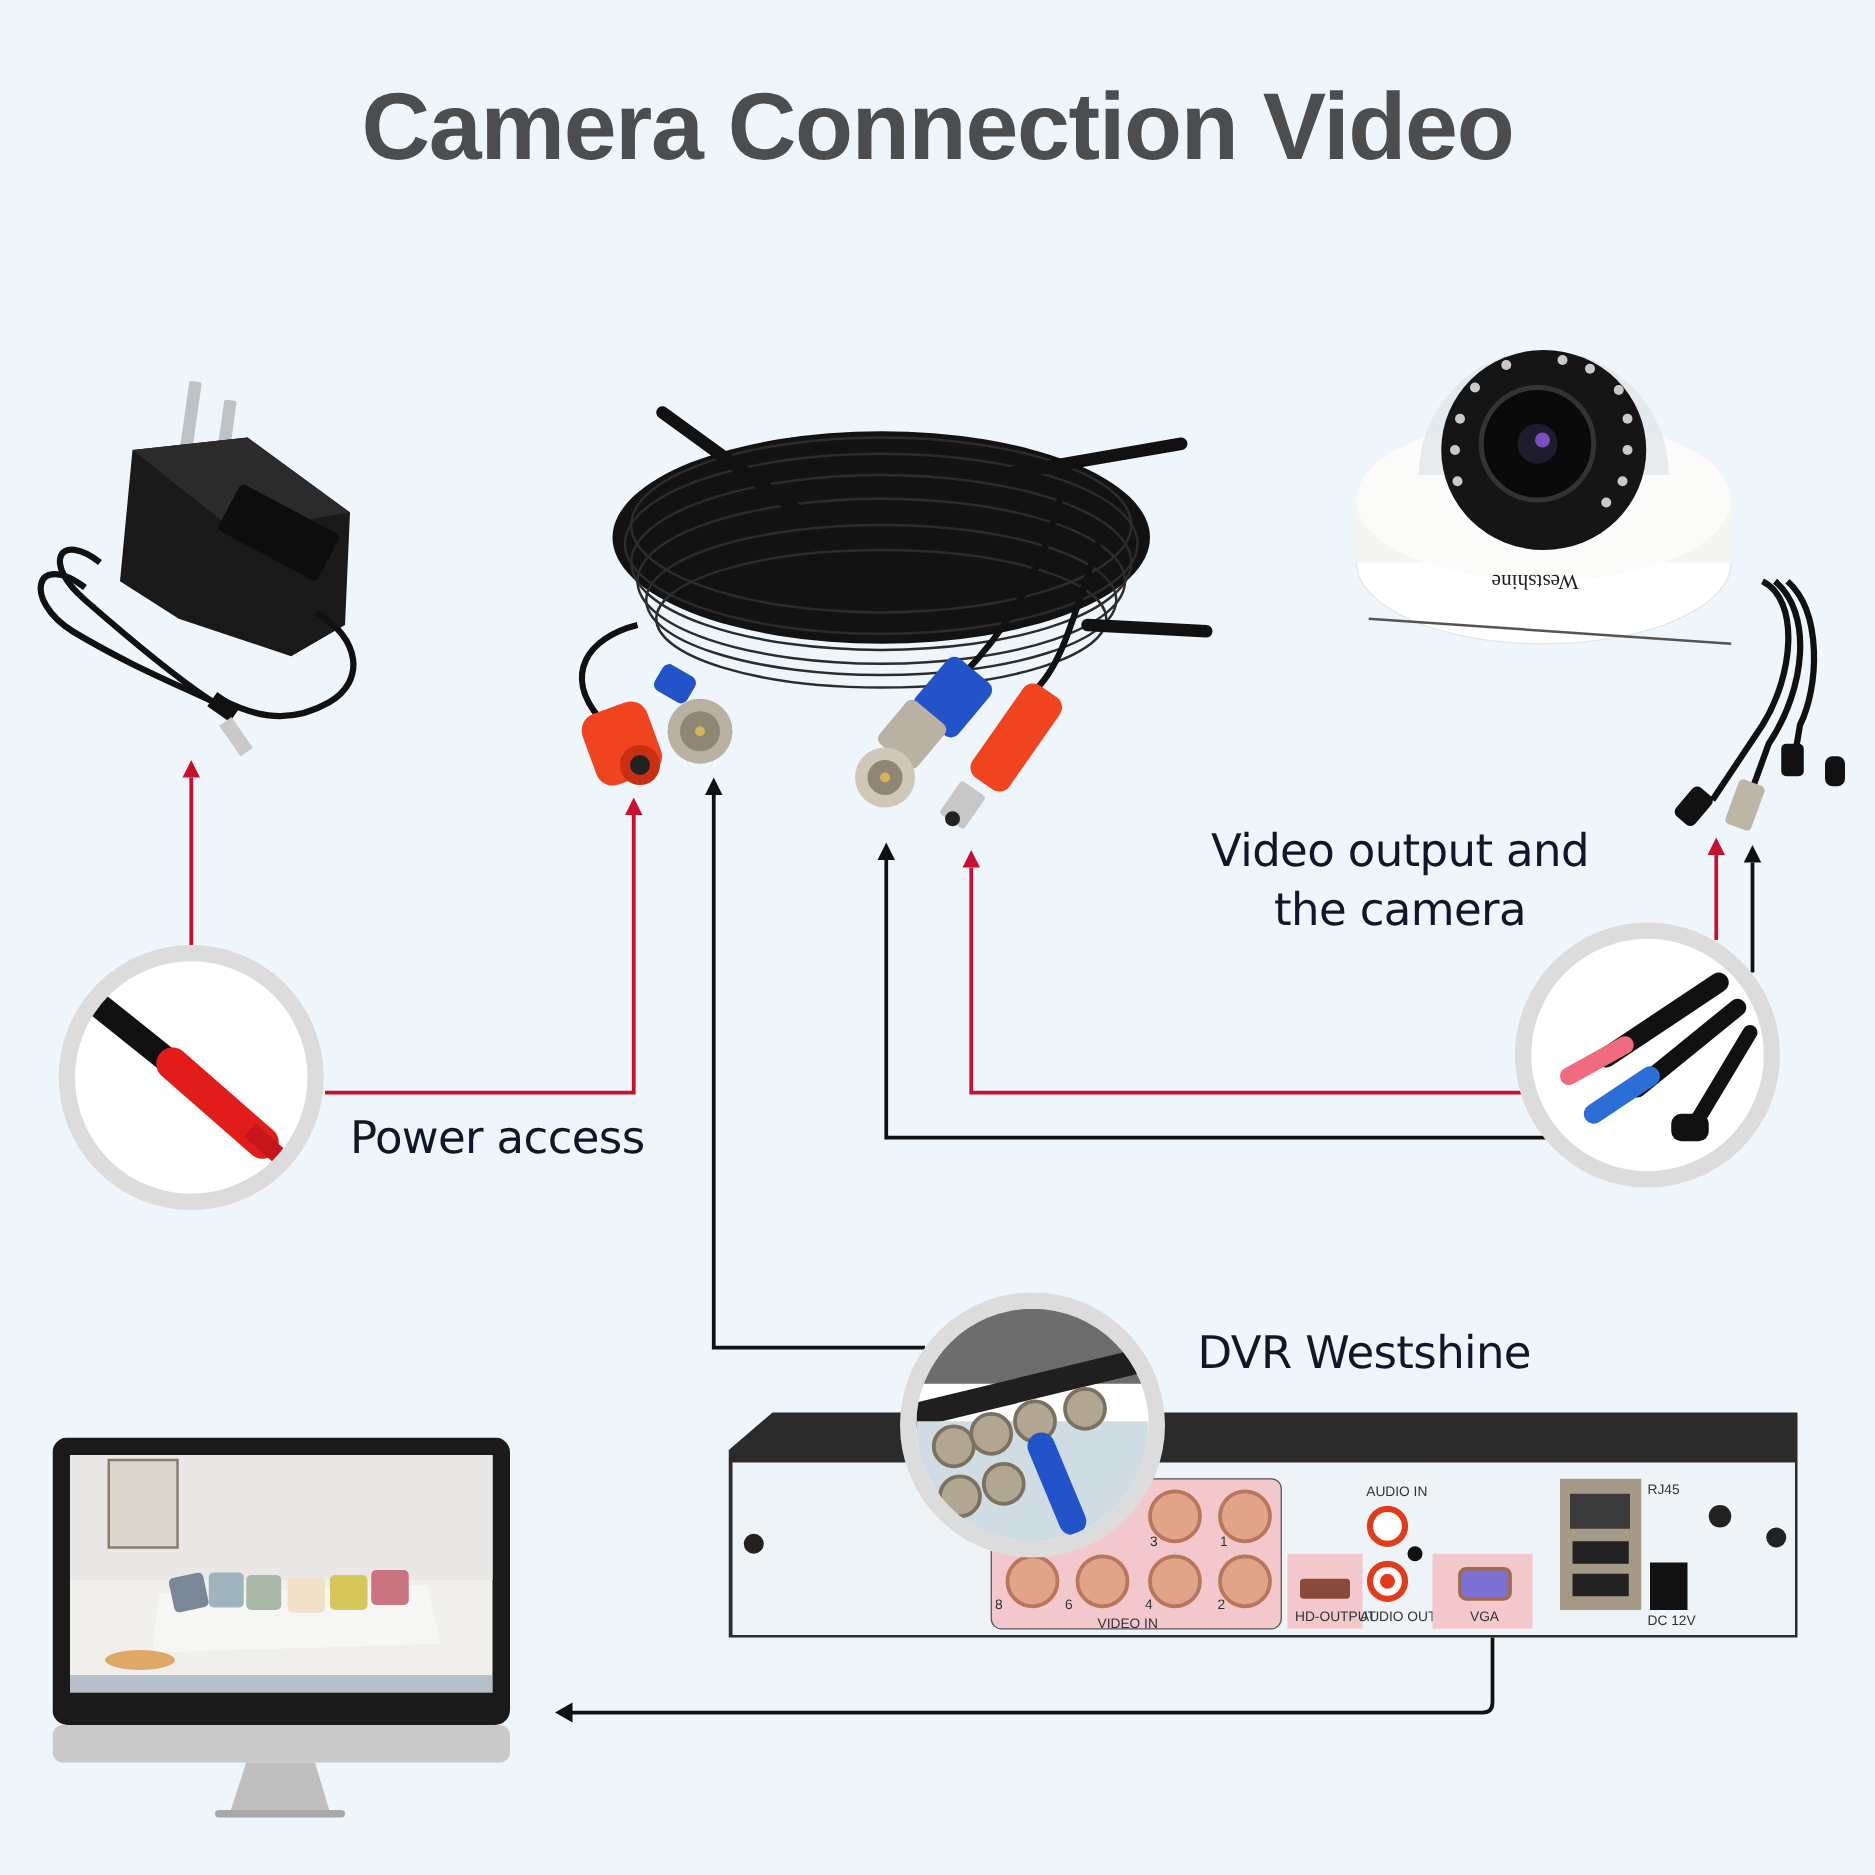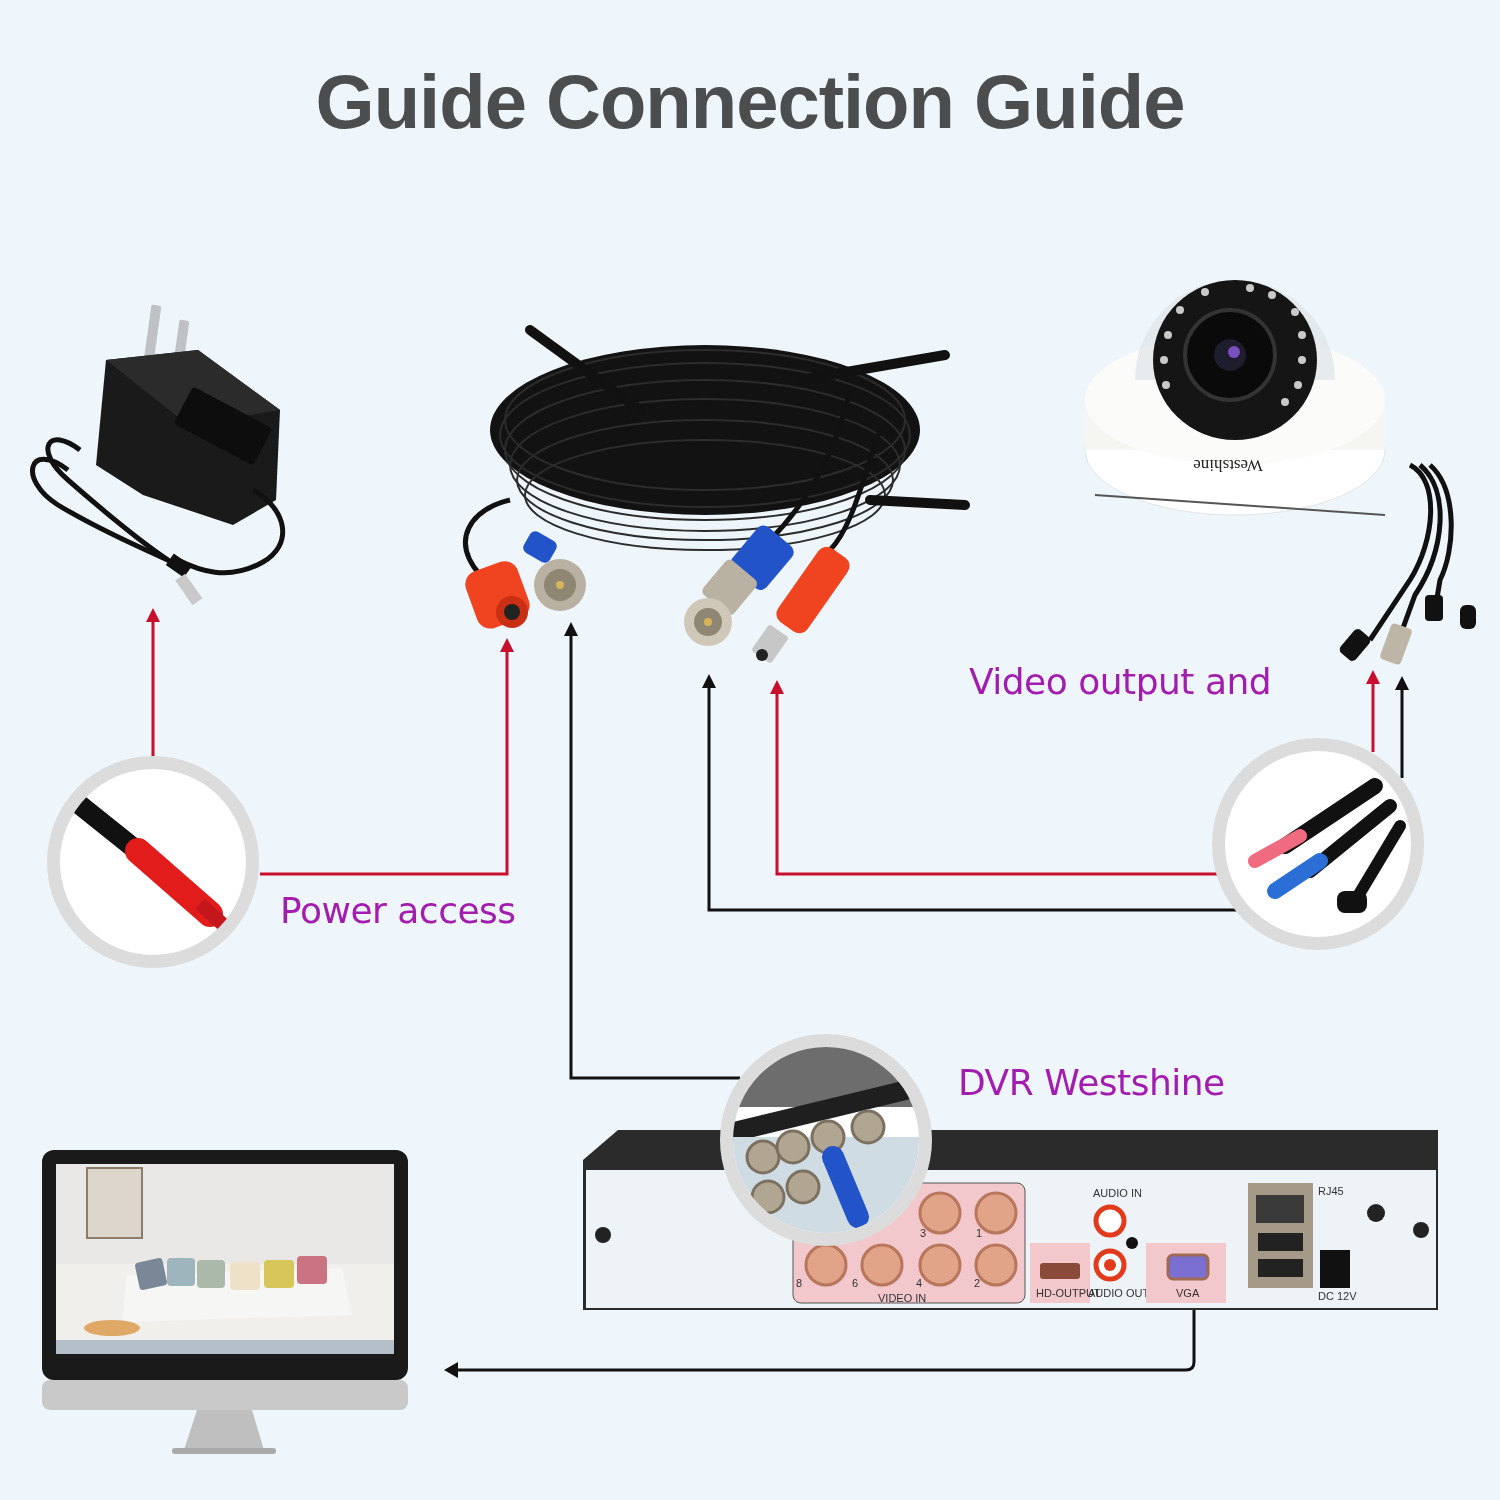--- a/index.html
+++ b/index.html
@@ -1,30 +1,30 @@
 <!DOCTYPE html>
 <html><head>
 <meta charset="utf-8">
 <style>
   html, body { margin:0; padding:0; }
   body { width:1500px; height:1500px; background:#eef6fc; position:relative; overflow:hidden; font-family:"Liberation Sans", "DejaVu Sans", sans-serif; }
   .abs { position:absolute; }
   #title { left:0; top:58px; width:1500px; text-align:center; font-family:"Liberation Sans", sans-serif; font-weight:bold; font-size:76px; color:#4b4d4f; letter-spacing:-1px; }
-  .label { color:#a21caf; font-size:36px; font-family:"DejaVu Sans", sans-serif; font-weight:normal; letter-spacing:-0.5px; }
+  .label { color:#0f172a; font-size:36px; font-family:"DejaVu Sans", sans-serif; font-weight:normal; letter-spacing:-0.5px; }
   #power-label { left:280px; top:890px; }
   #video-label { left:955px; top:658px; width:330px; text-align:center; line-height:47px; }
   #dvr-label { left:958px; top:1062px; }
   svg.overlay { position:absolute; left:0; top:0; }
   .circle-frame { position:absolute; border-radius:50%; background:#fff; border:13px solid #dcdcdc; box-sizing:border-box; overflow:hidden; }
   .port-label { font-family:"Liberation Sans", sans-serif; font-size:11px; fill:#333; }
 </style>
 </head>
 <body>
 
-<div id="title" class="abs">Guide Connection Guide</div>
+<div id="title" class="abs">Camera Connection Video</div>
 
 <svg class="overlay" width="1500" height="1500">
   <defs>
     <marker id="arrR" markerWidth="10" markerHeight="10" refX="5" refY="5" orient="auto-start-reverse">
       <path d="M0,10 L5,0 L10,10 Z" fill="#c8102e"></path>
     </marker>
   </defs>
 
   <g>
     <line x1="153" y1="756" x2="153" y2="622" stroke="#c8102e" stroke-width="3"></line>
@@ -168,20 +168,21 @@
     <path d="M165,55 L85,120" stroke="#111" stroke-width="14" stroke-linecap="round"></path>
     <path d="M95,110 L50,140" stroke="#2b6fd6" stroke-width="16" stroke-linecap="round"></path>
     <path d="M175,75 L130,150" stroke="#111" stroke-width="12" stroke-linecap="round"></path>
     <rect x="112" y="140" width="30" height="22" rx="8" fill="#111"></rect>
   </svg>
 </div>
 
 <div id="power-label" class="abs label">Power access</div>
 <div id="video-label" class="abs label">
   <div>Video output and</div>
+  <div>the camera</div>
 </div>
 <div id="dvr-label" class="abs label">DVR Westshine</div>
 
 <svg class="abs" style="left:578px;top:1125px" width="865" height="190" viewBox="0 0 865 190">
   <path d="M5,35 L40,5 L860,5 L860,185 L5,185 Z" fill="#2b2b2b"></path>
   <rect x="8" y="45" width="850" height="138" fill="#eef3f7"></rect>
   <circle cx="25" cy="110" r="8" fill="#222"></circle>
   <circle cx="843" cy="105" r="8" fill="#222"></circle>
   <rect x="215" y="58" width="232" height="120" rx="8" fill="#f3c8cc" stroke="#555" stroke-width="1"></rect>
   <g fill="#e1a489" stroke="#b8765c" stroke-width="3">

